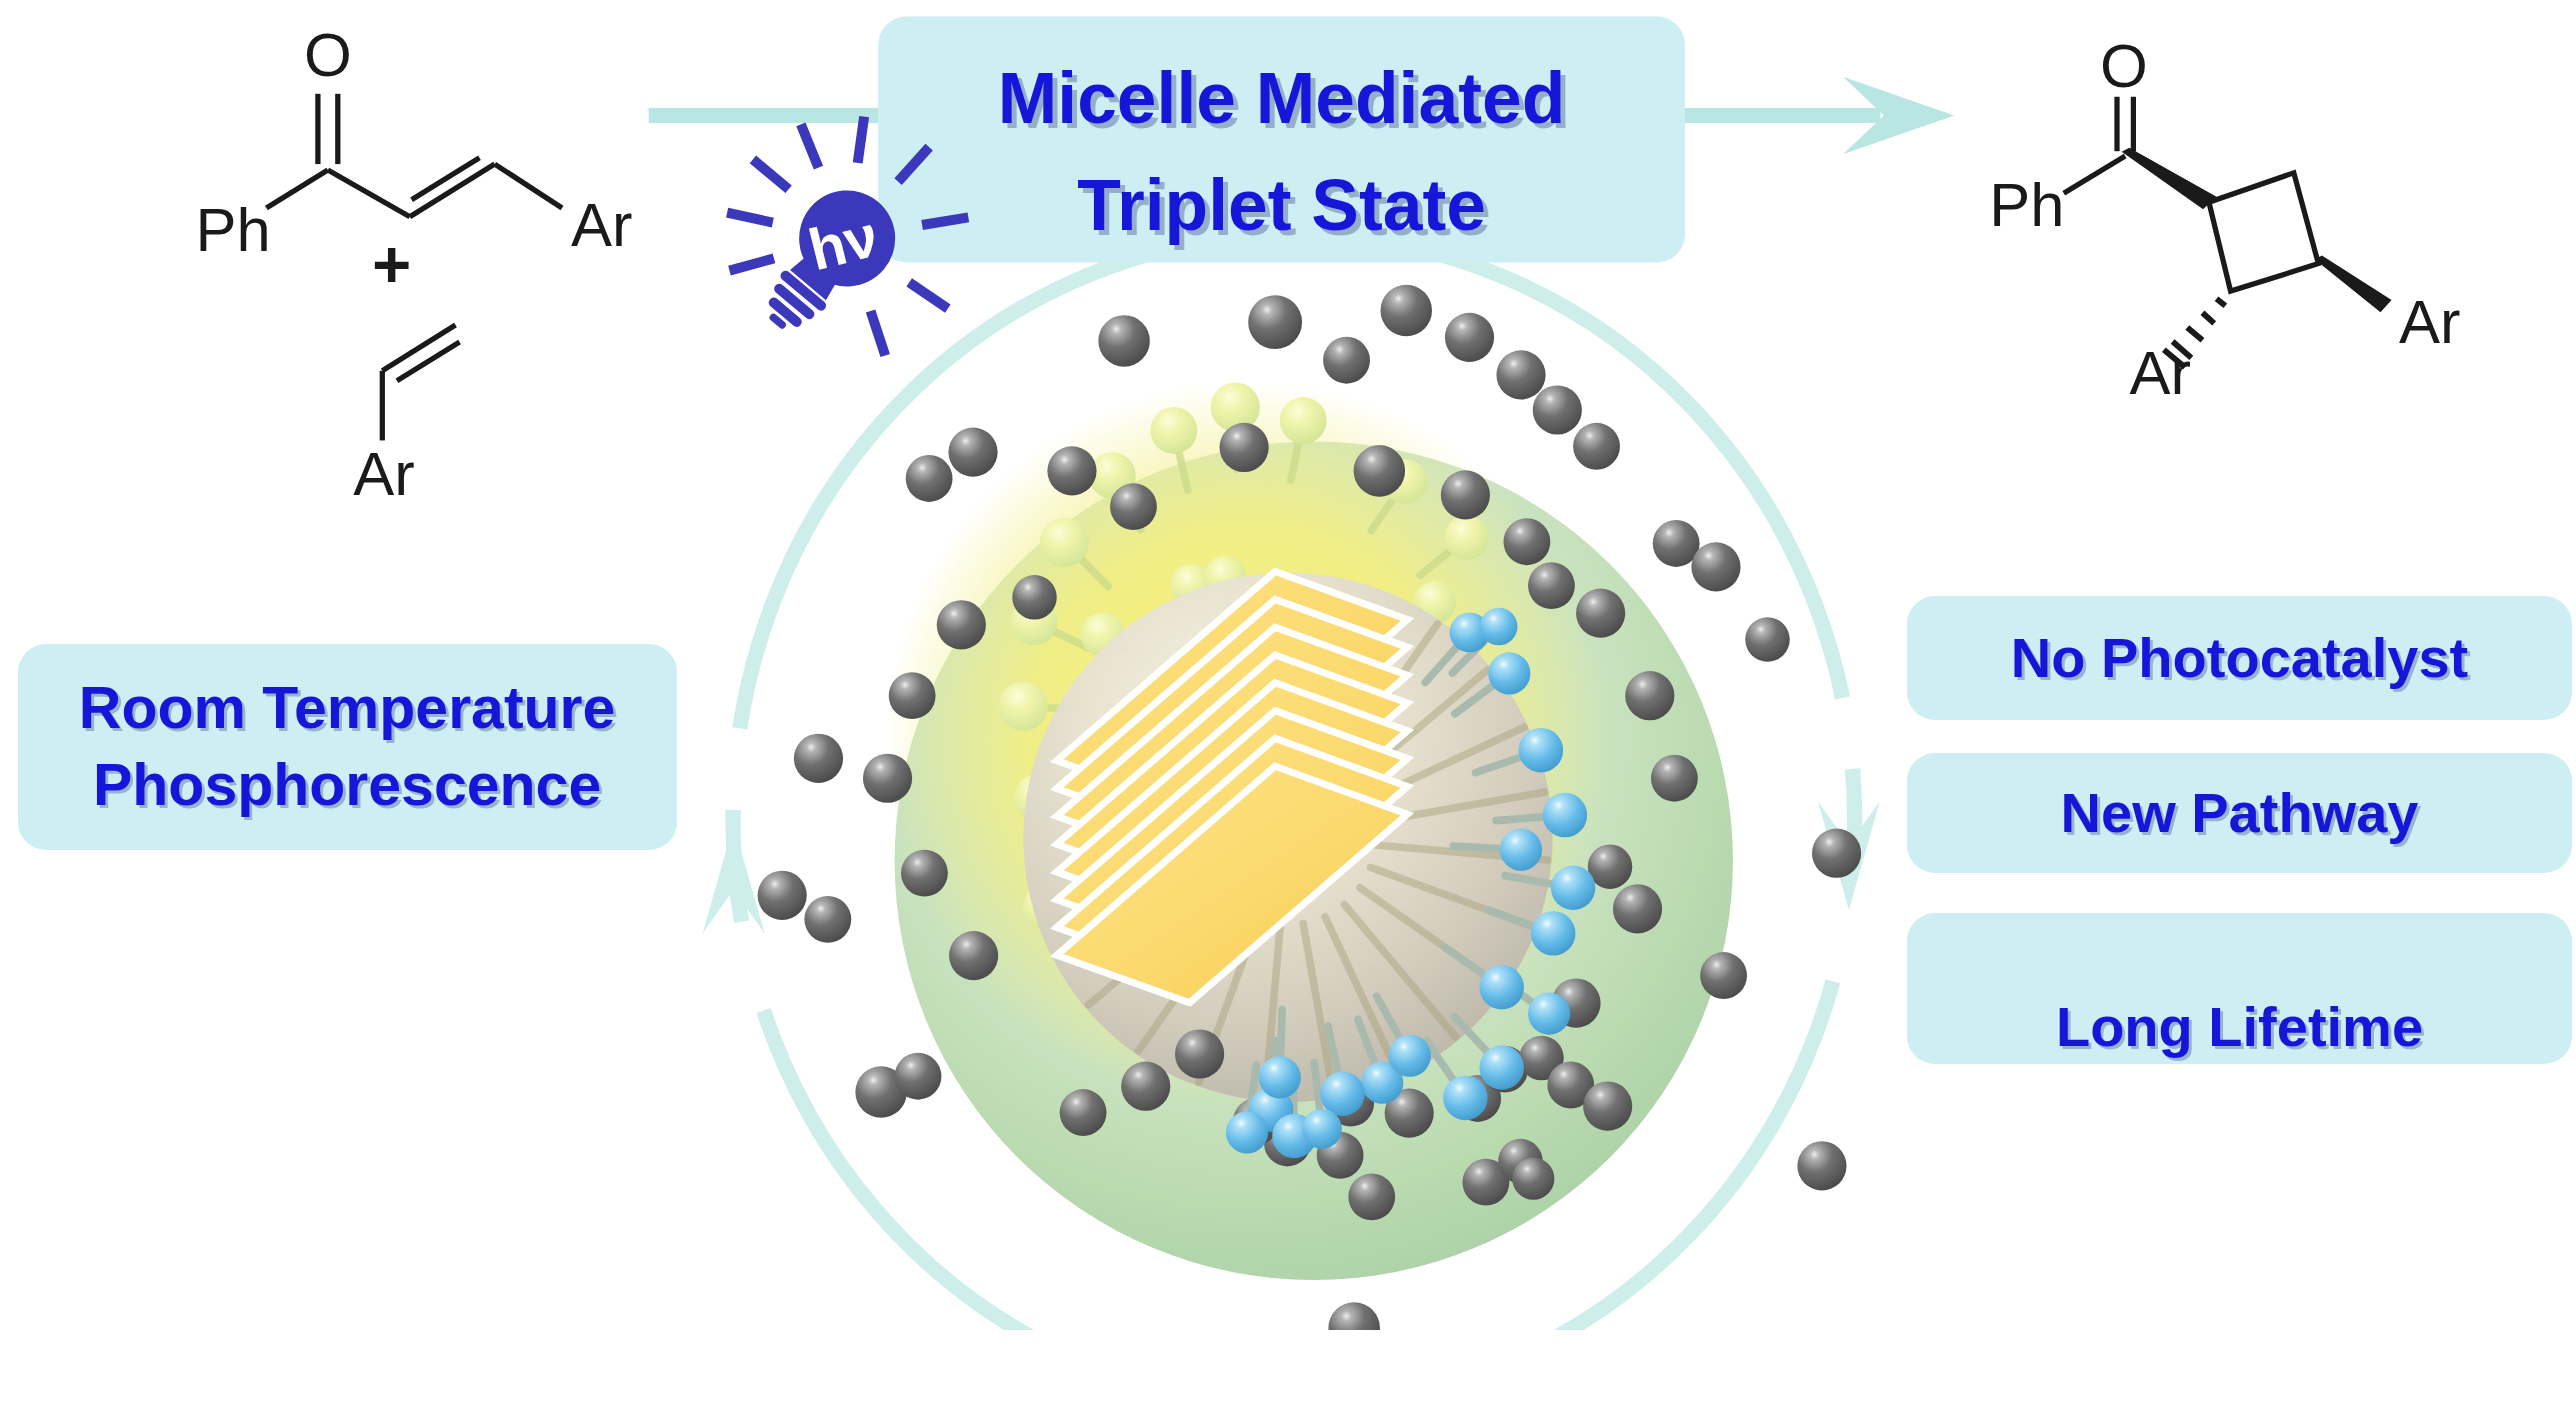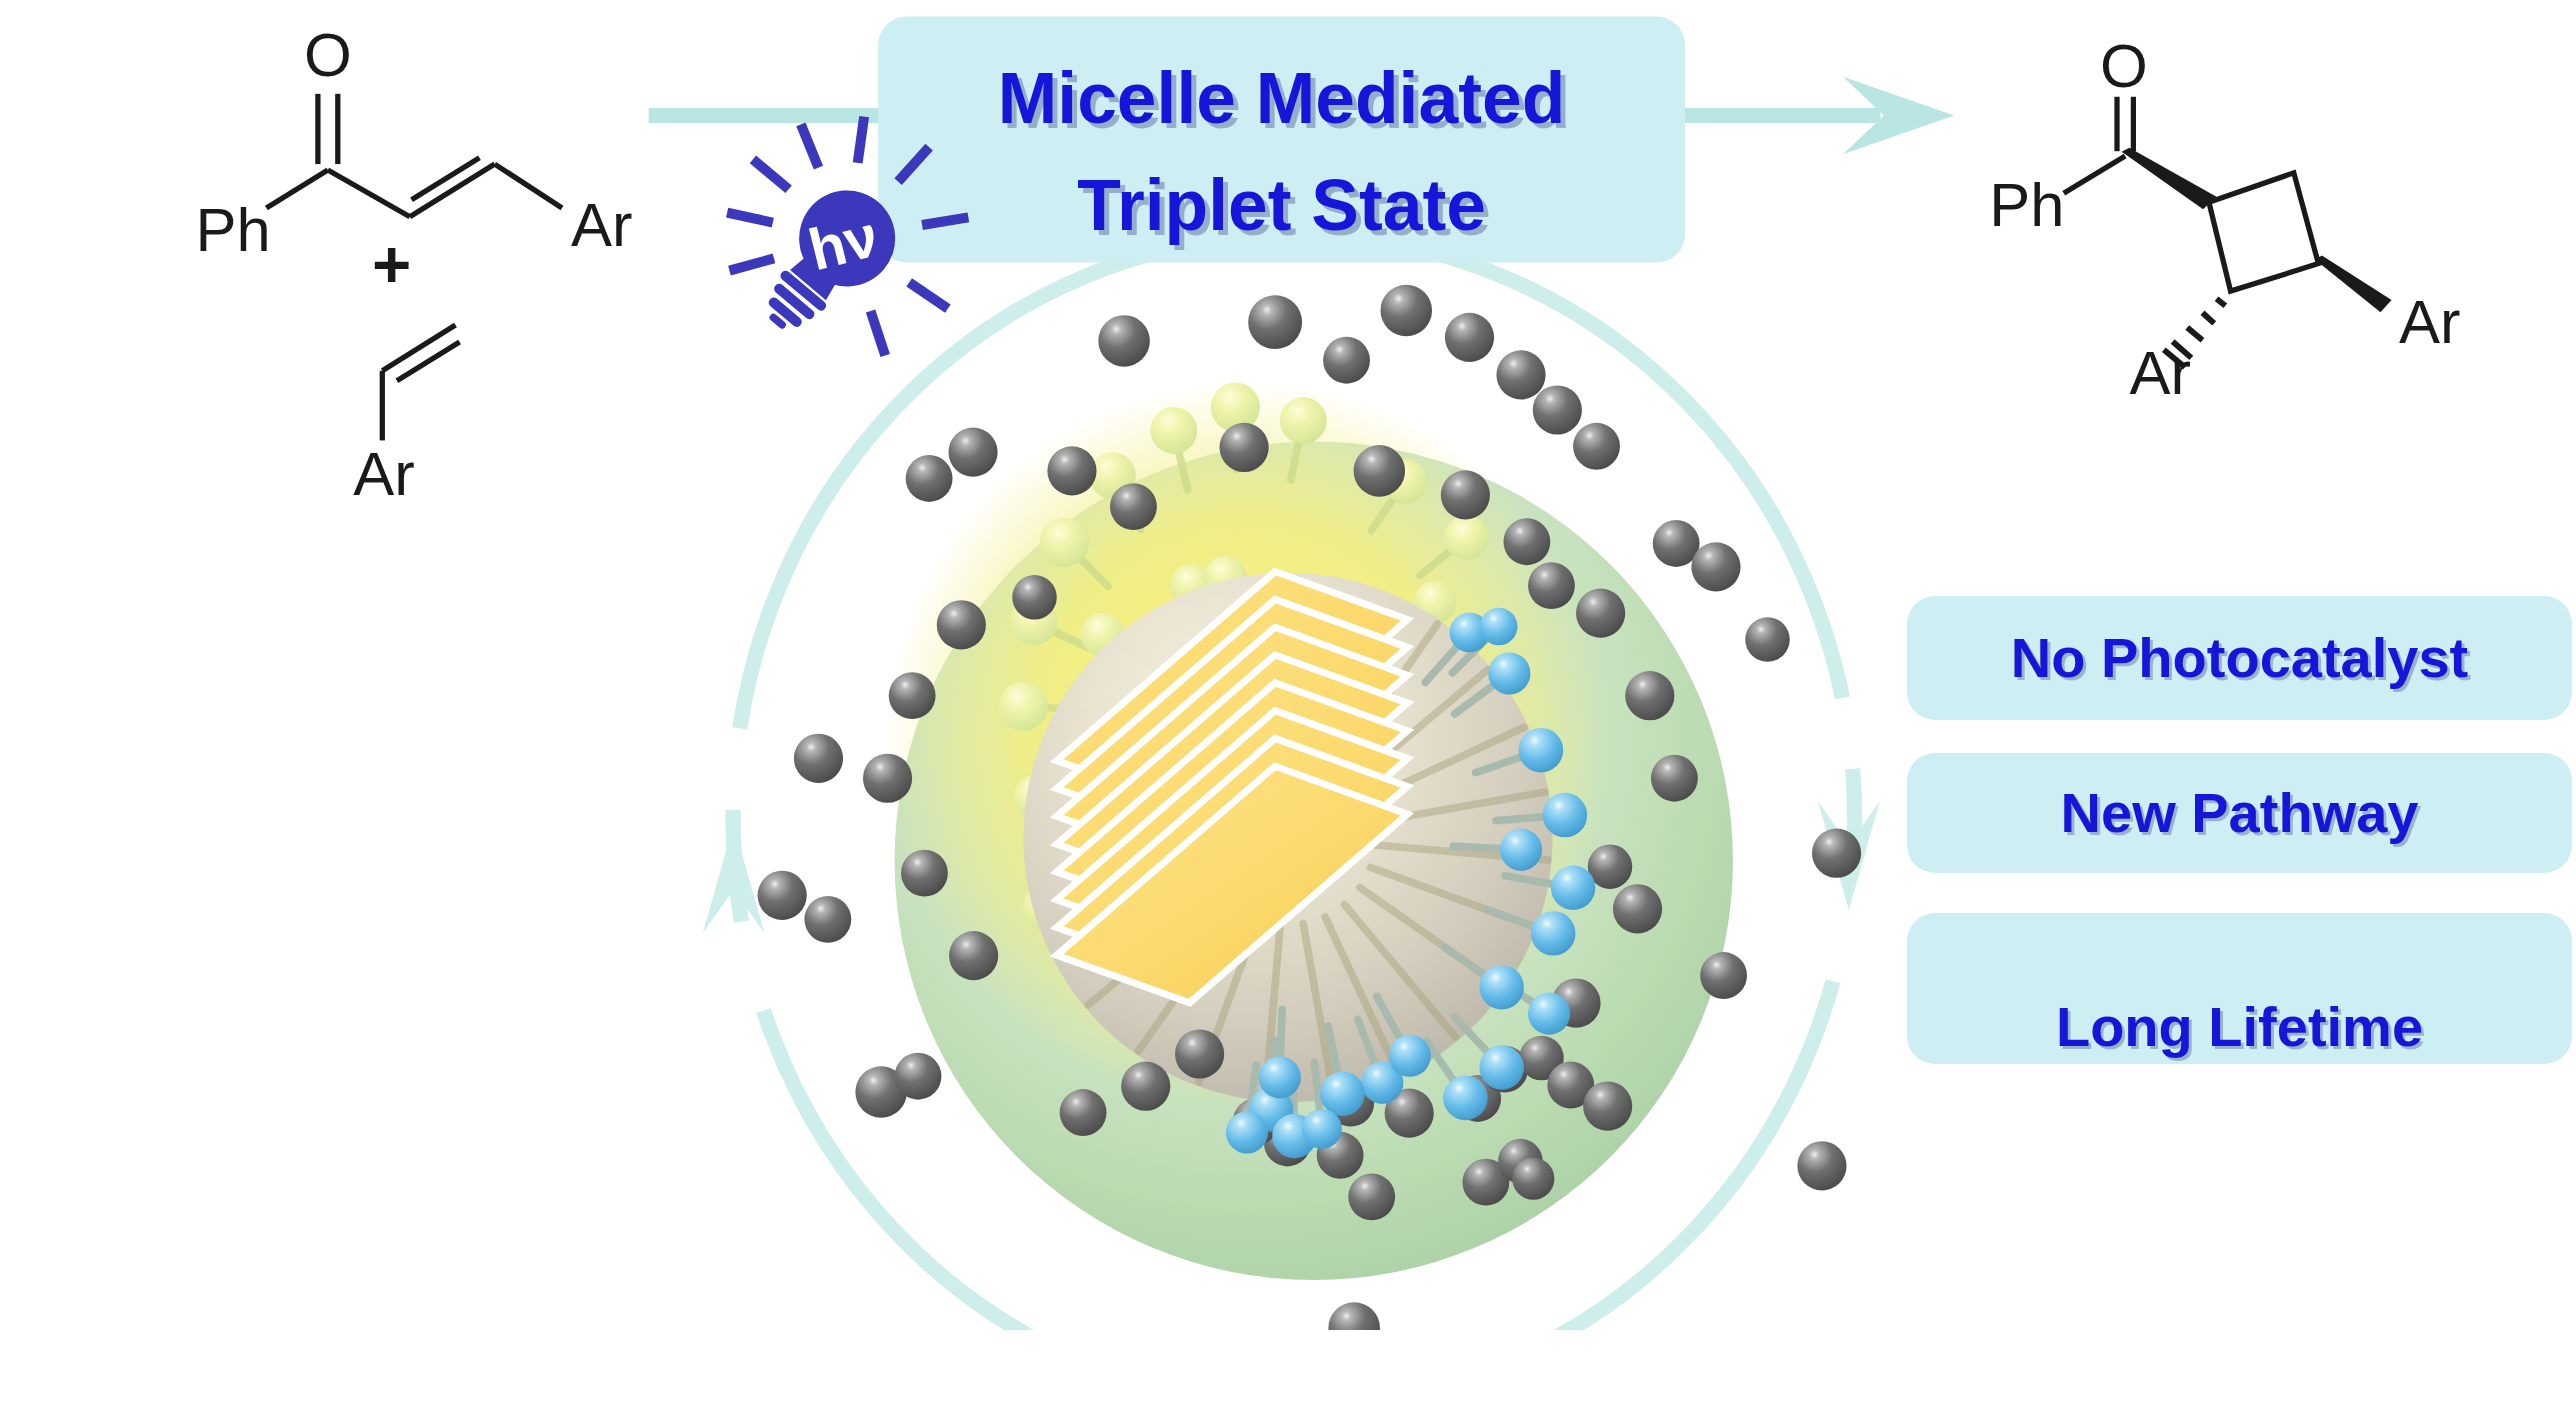--- a/index.html
+++ b/index.html
@@ -335,20 +335,23 @@
     <polygon points="3954,443 3966,436 4085,512 4066,533" stroke="none" style="fill:var(--c-structure_black,#1a1a1a)"></polygon>
     <g stroke="none" style="fill:var(--c-structure_black,#1a1a1a)">
       <text x="3628" y="148" font-size="105" text-anchor="middle">O</text>
       <text x="3462" y="385" font-size="105" text-anchor="middle">Ph</text>
       <text x="3690" y="672" font-size="105" text-anchor="middle">Ar</text>
       <text x="4150" y="585" font-size="105" text-anchor="middle">Ar</text>
     </g>
   </g>
 </svg>
 
+<div class="fbox" id="fl1">
+  <span>Room Temperature Phosphorescence</span>
+</div>
 <div class="fbox" id="fr1">
   <span>No Photocatalyst</span>
 </div>
 <div class="fbox" id="fr2">
   <span>New Pathway</span>
 </div>
 <div class="fbox" id="fr3">
   <span>Long Lifetime</span>
 </div>
 

